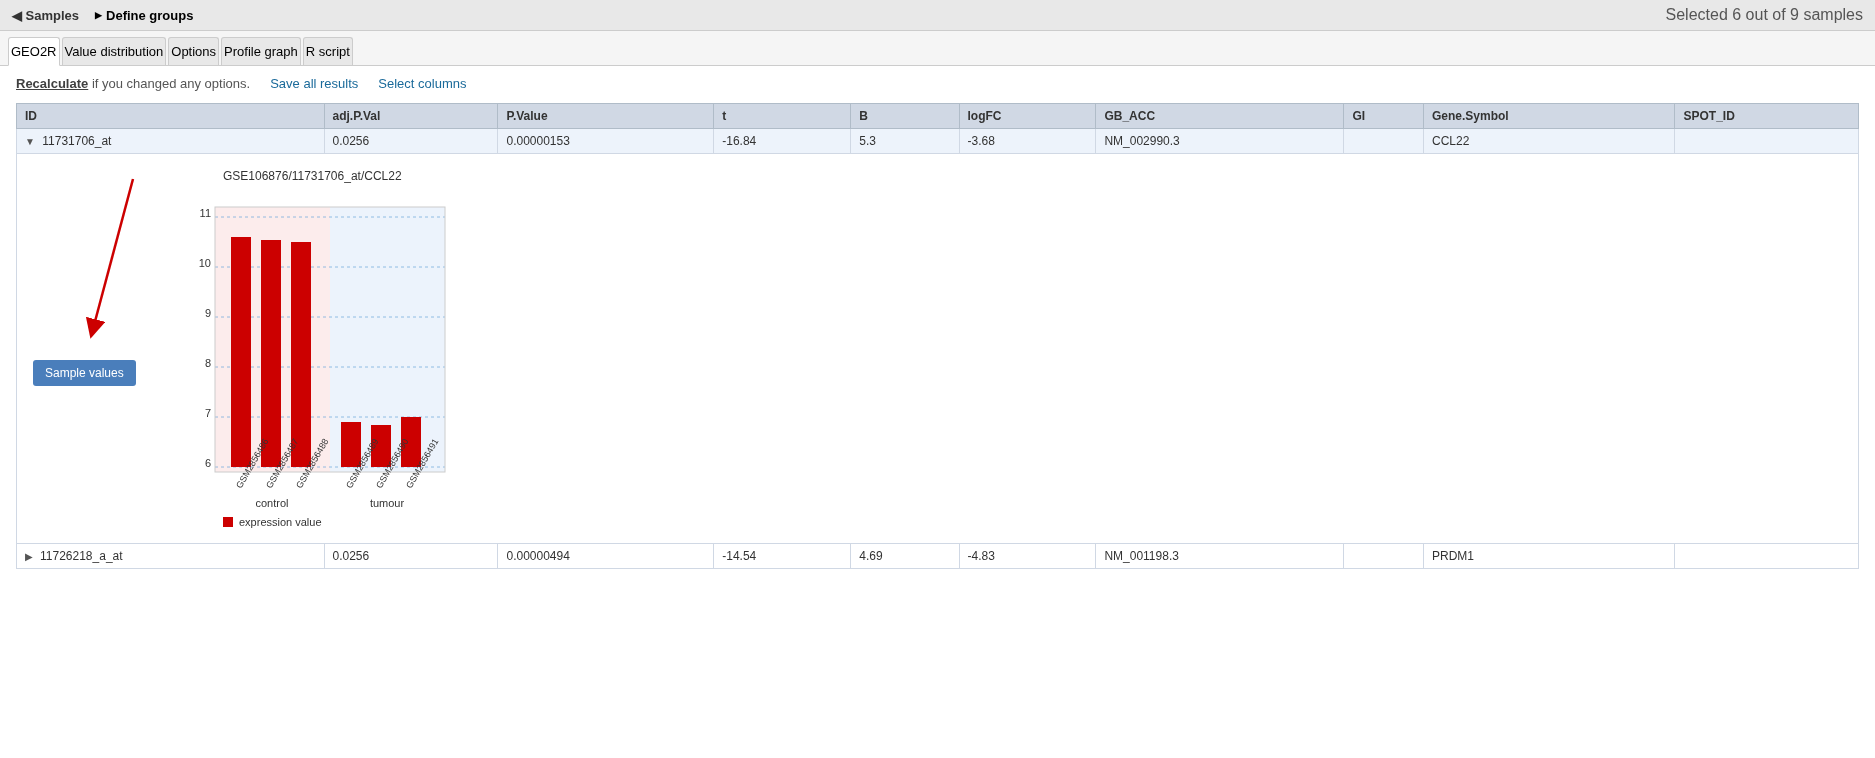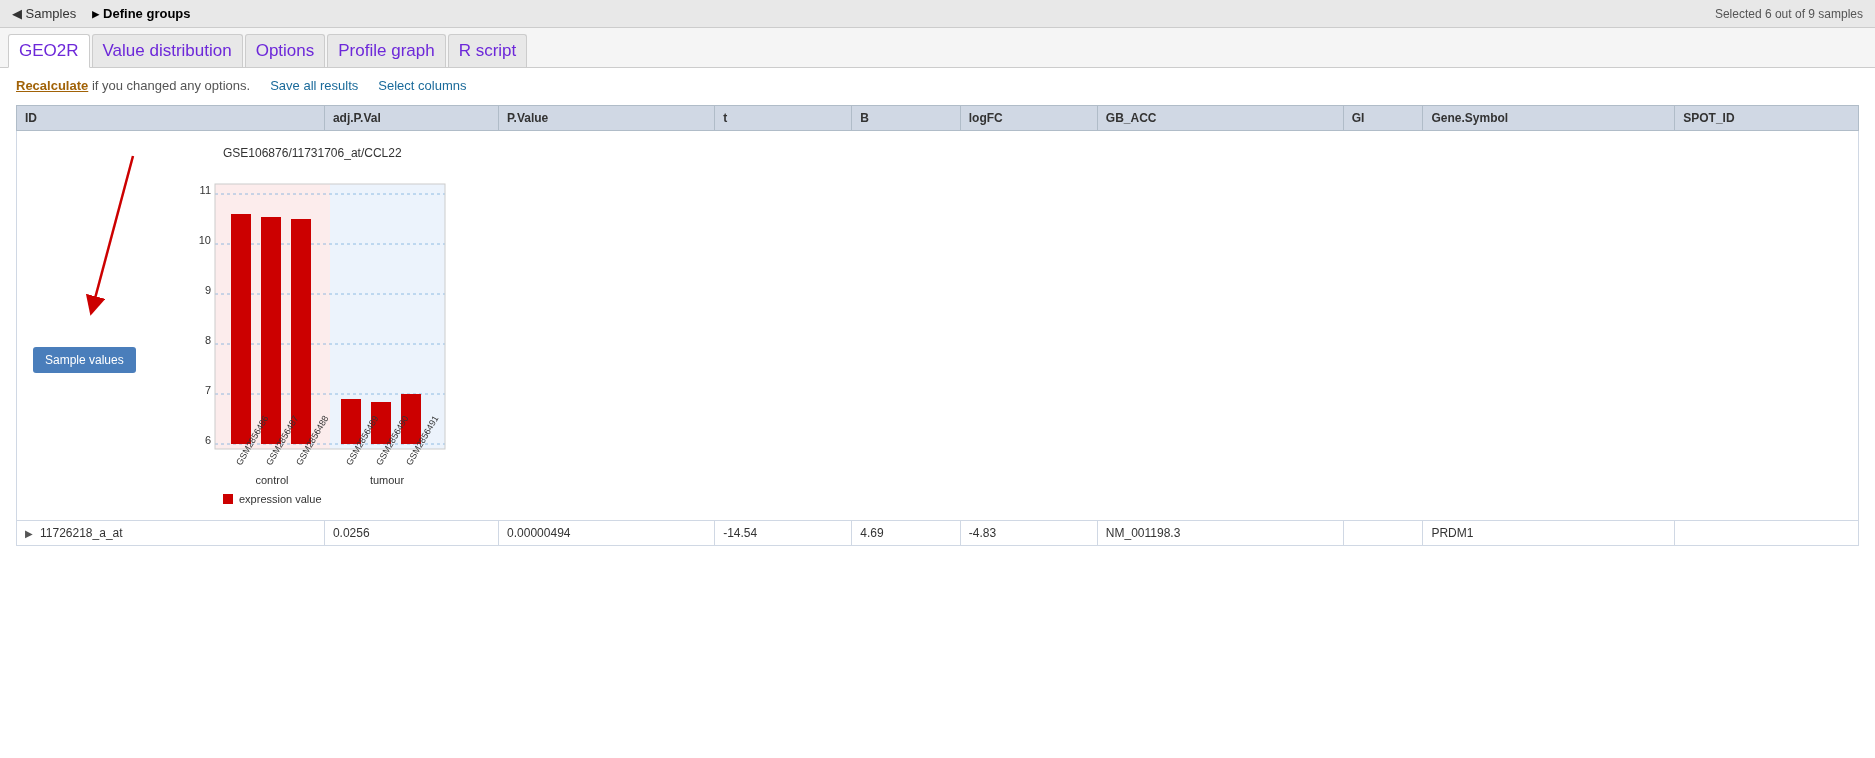--- a/index.html
+++ b/index.html
@@ -8,43 +8,43 @@
     
     .top-bar {
       background: #e8e8e8;
       border-bottom: 1px solid #ccc;
       padding: 6px 12px;
       display: flex;
       align-items: center;
       justify-content: space-between;
     }
     .top-bar-left { display: flex; align-items: center; gap: 16px; }
-    .top-bar-title { font-weight: normal; font-size: 13px; color: #333; }
+    .top-bar-title { font-weight: bold; font-size: 13px; color: #333; }
     .top-bar-link { color: #000000; font-size: 13px; cursor: pointer; display: flex; align-items: center; gap: 4px; font-weight: bold; }
     .top-bar-link::before { content: '▶'; font-size: 9px; }
-    .top-bar-right { font-size: 12px; color: #555; }
+    .top-bar-right { font-size: 16px; color: #555; }
 
     
     .tabs-bar {
       display: flex;
       align-items: center;
       padding: 6px 0 0 8px;
       border-bottom: 1px solid #ccc;
       background: #f5f5f5;
       gap: 2px;
     }
     .tab {
-      padding: 6px 10px;
+      padding: 6px 2px;
       border: 1px solid #ccc;
       border-bottom: none;
       background: #e8e8e8;
       cursor: pointer;
-      font-size: 17px;
+      font-size: 13px;
       border-radius: 3px 3px 0 0;
-      color: #6d28d9;
+      color: #000000;
     }
     .tab.active {
       background: #fff;
       border-bottom: 1px solid #fff;
       margin-bottom: -1px;
       font-weight: normal;
     }
 
     
     .main-content {
@@ -65,21 +65,21 @@
     .quick-start::before { content: '▶'; font-size: 10px; color: #555; }
 
     
     .actions-row {
       display: flex;
       align-items: center;
       gap: 20px;
       margin-bottom: 12px;
       font-size: 13px;
     }
-    .recalculate-link { color: #a16207; font-weight: bold; cursor: pointer; text-decoration: underline; }
+    .recalculate-link { color: #404040; font-weight: bold; cursor: pointer; text-decoration: underline; }
     .action-link { color: #1a6a9a; cursor: pointer; }
     .actions-text { color: #555; }
 
     
     .data-table { width: 100%; border-collapse: collapse; }
     .data-table th {
       background: #d0d8e4;
       border: 1px solid #b0bcc8;
       padding: 5px 8px;
       text-align: left;
@@ -106,21 +106,21 @@
 
     
     .sample-values-btn {
       background: #4a7ebb;
       color: #fff;
       border: none;
       padding: 6px 12px;
       font-size: 12px;
       cursor: pointer;
       border-radius: 3px;
-      margin-top: 26px;
+      margin-top: 16px;
     }
     .chart-wrapper {
       display: flex;
       flex-direction: column;
     }
 
     
     .chart-svg-container {
     }
 
@@ -184,20 +184,35 @@
         <th>B</th>
         <th>logFC</th>
         <th>GB_ACC</th>
         <th>GI</th>
         <th>Gene.Symbol</th>
         <th>SPOT_ID</th>
       </tr>
     </thead>
     <tbody>
 
+      <tr class="row-expanded">
+        <td>
+          <span class="expand-toggle">▼</span>
+          <span>11731706_at</span>
+        </td>
+        <td>0.0256</td>
+        <td>0.00000153</td>
+        <td>-16.84</td>
+        <td>5.3</td>
+        <td>-3.68</td>
+        <td>NM_002990.3</td>
+        <td></td>
+        <td>CCL22</td>
+        <td></td>
+      </tr>
 
       <tr>
         <td colspan="10">
           <div class="expanded-detail">
             <div style="display:flex; align-items:flex-start; gap:20px;">
 
               <div style="position:relative; width:140px; flex-shrink:0;">
                 <svg width="140" height="220">
 
                   <defs>

